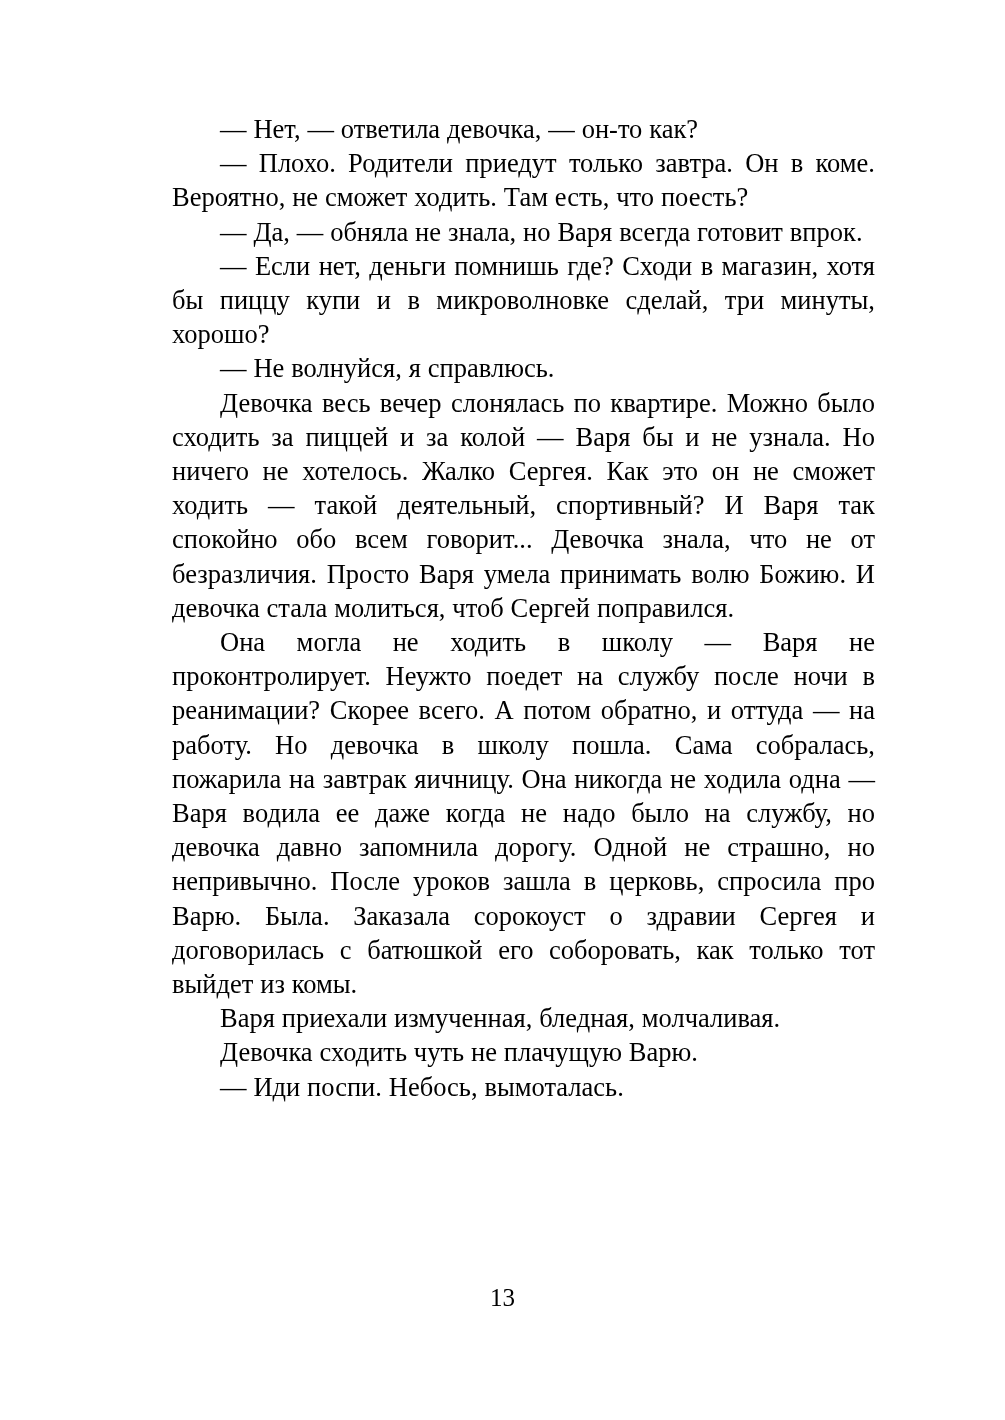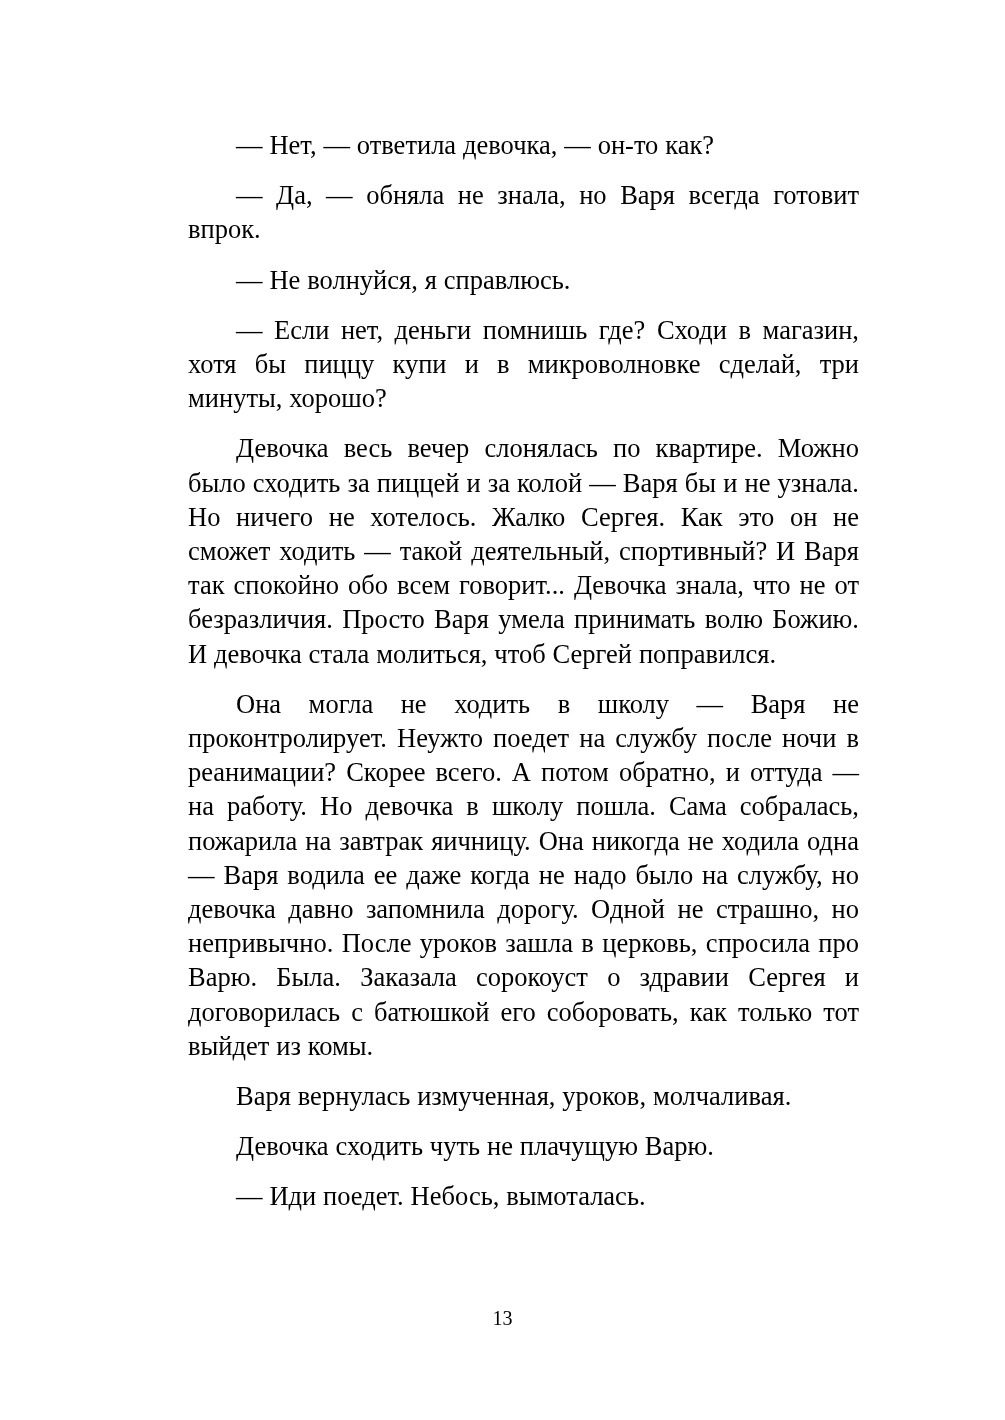--- a/index.html
+++ b/index.html
@@ -27,57 +27,57 @@
   }
 
   .para {
     font-family: "Liberation Serif", "DejaVu Serif", serif;
     font-size: 26.5px;
     line-height: 34.2px;
     color: #000000;
     text-align: justify;
     text-justify: inter-word;
     text-indent: 48px;
-    margin: 16px;
+    margin: 0;
     padding: 0;
     hyphens: manual;
     -webkit-hyphens: manual;
     word-spacing: 0.01em;
   }
 
   
   .para:last-child {
     margin-bottom: 0;
   }
 
   .page-number {
     position: absolute;
     left: 0;
     right: 0;
     top: 1283px;
     text-align: center;
     font-family: "Liberation Serif", "DejaVu Serif", serif;
-    font-size: 20px;
+    font-size: 25px;
     line-height: 30px;
     color: #000000;
-    margin-top: 20px;
   }
 </style>
 </head>
 <body>
 
 <div class="page">
 
   <div class="text-block">
     <p class="para">— Нет, — ответила девочка, — он-то как?</p>
+    <p class="para">— Плохо. Родители приедут только завтра. Он в коме. Вероятно, не сможет ходить. Там есть, что поесть?</p>
     <p class="para">— Да, — обняла не знала, но Варя всегда готовит впрок.</p>
+    <p class="para">— Если нет, деньги помнишь где? Сходи в магазин, хотя бы пиццу купи и в микроволновке сделай, три минуты, хорошо?</p>
     <p class="para">— Не волнуйся, я справлюсь.</p>
-    <p class="para">— Если нет, деньги помнишь где? Сходи в магазин, хотя бы пиццу купи и в микроволновке сделай, три минуты, хорошо?</p>
     <p class="para">Девочка весь вечер слонялась по квартире. Можно было сходить за пиццей и за колой — Варя бы и не узнала. Но ничего не хотелось. Жалко Сергея. Как это он не сможет ходить — такой деятельный, спортивный? И Варя так спокойно обо всем говорит... Девочка знала, что не от безразличия. Просто Варя умела принимать волю Божию. И девочка стала молиться, чтоб Сергей поправился.</p>
     <p class="para">Она могла не ходить в школу — Варя не проконтролирует. Неужто поедет на службу после ночи в реанимации? Скорее всего. А потом обратно, и оттуда — на работу. Но девочка в школу пошла. Сама собралась, пожарила на завтрак яичницу. Она никогда не ходила одна — Варя водила ее даже когда не надо было на службу, но девочка давно запомнила дорогу. Одной не страшно, но непривычно. После уроков зашла в церковь, спросила про Варю. Была. Заказала сорокоуст о здравии Сергея и договорилась с батюшкой его соборовать, как только тот выйдет из комы.</p>
-    <p class="para">Варя вернулась измученная, уроков, молчаливая.</p>
+    <p class="para">Варя приехали измученная, бледная, молчаливая.</p>
     <p class="para">Девочка сходить чуть не плачущую Варю.</p>
-    <p class="para">— Иди поедет. Небось, вымоталась.</p>
+    <p class="para">— Иди поспи. Небось, вымоталась.</p>
   </div>
 
   <div class="page-number">13</div>
 
 </div>
 
 </body></html>

